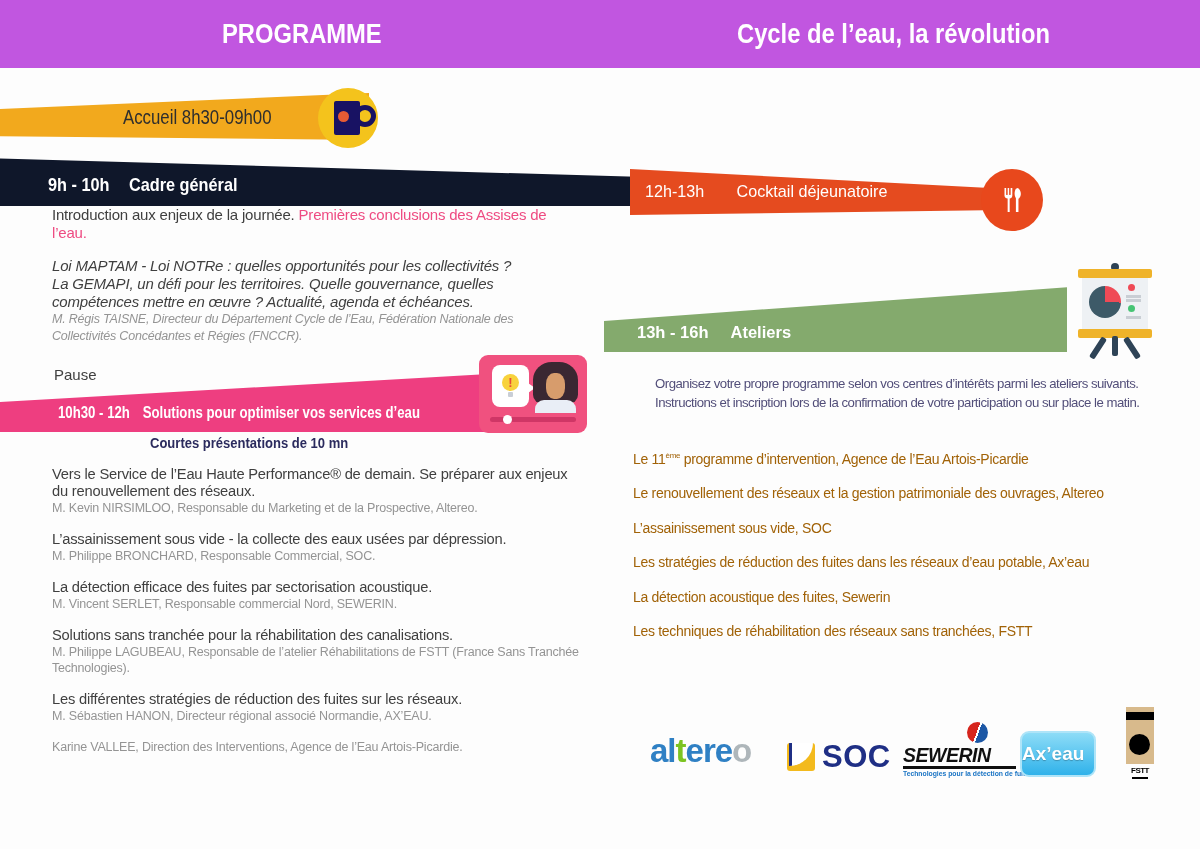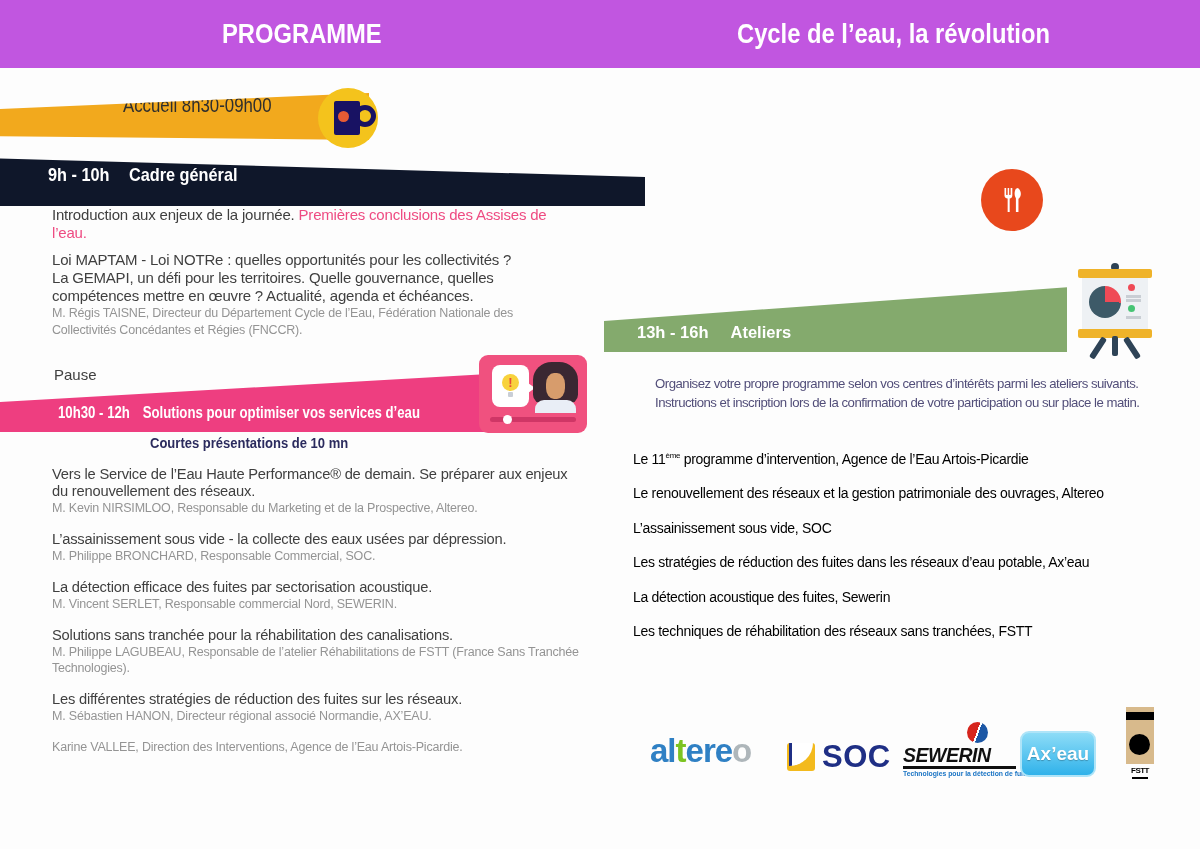--- a/index.html
+++ b/index.html
@@ -7,21 +7,21 @@
         font-family:"Liberation Sans","DejaVu Sans",sans-serif;}
 
   
   .header{position:absolute;left:0;top:0;width:1200px;height:68px;background:#c156e0;}
   .header .htitle{position:absolute;top:19px;color:#fff;font-size:27px;font-weight:700;
                   transform:scaleX(.88);transform-origin:left;white-space:nowrap;}
   .h-left{left:222px;}
   .h-right{left:737px;}
 
   
-  .banner{position:absolute;display:flex;align-items:flex-start;color:#fff;white-space:nowrap;}
+  .banner{position:absolute;display:flex;align-items:center;color:#fff;white-space:nowrap;}
   .banner .blabel{display:flex;transform-origin:left center;}
   .b-accueil{left:0;top:93px;width:307px;height:47px;background:#f2a91d;
              clip-path:polygon(0% 34%,100% 0%,100% 100%,0% 92%);justify-content:center;padding-left:62px;}
   .b-accueil .blabel{transform:scaleX(.8);color:#2e2e2e;font-size:21px;}
   .b-cadre{left:0;top:156px;width:597px;height:42px;background:#0f172a;
            clip-path:polygon(0% 5%,100% 42%,100% 100%,0% 100%);padding:8px 0 0 48px;}
   .b-cadre .blabel{transform:scaleX(.88);font-weight:700;font-size:18.5px;gap:22px;}
   .b-solutions{left:0;top:372px;width:466px;height:50px;background:#ee3e80;
                clip-path:polygon(0% 50%,100% 0%,100% 100%,0% 100%);align-items:flex-end;padding:0 0 10px 58px;}
   .b-solutions .blabel{transform:scaleX(.8);transform-origin:left bottom;font-weight:700;font-size:16.5px;gap:16px;}
@@ -36,21 +36,21 @@
   .icon-mug{position:absolute;left:318px;top:88px;width:60px;height:60px;border-radius:50%;background:#f4c31c;}
   .mug-handle{position:absolute;left:36px;top:17px;width:12px;height:12px;border:5px solid #181263;border-radius:50%;}
   .mug-body{position:absolute;left:16px;top:13px;width:26px;height:34px;background:#181263;border-radius:2px;}
   .mug-dot{position:absolute;left:20px;top:23px;width:11px;height:11px;border-radius:50%;background:#e85b34;}
 
   
   .sec1{position:absolute;left:52px;top:206px;width:528px;letter-spacing:-0.2px;}
   .t-title{font-size:15px;line-height:18px;color:#3f3f3f;}
   .t-pink{color:#ee4b82;}
   .t-speaker{font-size:12.5px;line-height:17px;color:#949494;}
-  .t2-block{margin-top:9px;}
+  .t2-block{margin-top:15px;font-style:italic;}
   .pause{position:absolute;left:54px;top:366px;font-size:15px;color:#3f3f3f;}
   .courtes{position:absolute;left:150px;top:435px;font-size:14px;font-weight:700;color:#2b2b5e;
            transform:scaleX(.93);transform-origin:left;}
 
   
   .video-icon{position:absolute;left:479px;top:355px;width:108px;height:78px;border-radius:9px;background:#f0517f;}
   .vi-bubble{position:absolute;left:13px;top:10px;width:37px;height:42px;background:#fff;border-radius:8px;}
   .vi-tail{position:absolute;right:-6px;top:18px;width:0;height:0;border-top:5px solid transparent;
            border-bottom:5px solid transparent;border-left:7px solid #fff;}
   .vi-bulb{position:absolute;left:10px;top:9px;width:17px;height:17px;border-radius:50%;background:#f8d23c;
@@ -90,21 +90,21 @@
   .ea-l1{top:17px;}.ea-l2{top:21px;}.ea-l3{top:38px;}
   .ea-leg{position:absolute;top:73px;width:6px;height:24px;background:#2e4356;border-radius:2px;}
   .ea-leg-left{left:17px;transform:rotate(33deg);}
   .ea-leg-right{left:51px;transform:rotate(-33deg);}
   .ea-leg-center{left:34px;height:20px;}
 
   
   .intro{position:absolute;left:655px;top:374px;width:508px;font-size:13.2px;line-height:19px;
          color:#524e79;letter-spacing:-0.5px;}
   .atelier-list{position:absolute;left:633px;top:448px;width:560px;}
-  .at-item{font-size:14px;line-height:16px;margin-bottom:18.5px;color:#000000;
+  .at-item{font-size:14px;line-height:16px;margin-bottom:18.5px;color:#a16207;
            white-space:nowrap;letter-spacing:-0.3px;}
   .at-sup{font-size:8px;vertical-align:super;}
 
   
   .logo-altereo{position:absolute;left:650px;top:732px;font-size:33px;font-weight:700;letter-spacing:-1px;}
   .alt-blue{color:#2f80c4;}
   .alt-green{color:#7cc421;}
   .alt-gray{color:#aeb6ba;}
   .logo-soc{position:absolute;left:787px;top:739px;display:flex;align-items:center;gap:7px;}
   .soc-box{width:28px;height:28px;background:#f3ba1d;border-radius:3px;position:relative;overflow:hidden;}
@@ -113,21 +113,21 @@
   .soc-text{font-size:31px;font-weight:700;color:#1f2f85;letter-spacing:.5px;}
   .logo-sewerin{position:absolute;left:903px;top:722px;width:118px;height:58px;}
   .sew-circle{position:absolute;left:64px;top:0;width:21px;height:21px;border-radius:50%;
               background:linear-gradient(110deg,#d6251d 47%,#fff 47% 54%,#1c57a5 54%);}
   .sew-text{position:absolute;left:0;top:21px;font-size:20.5px;font-weight:700;font-style:italic;
             color:#101010;letter-spacing:-.5px;transform:scaleX(.95);transform-origin:left;}
   .sew-rule{position:absolute;left:0;top:44px;width:113px;height:2.5px;background:#101010;}
   .sew-tagline{position:absolute;left:0;top:48px;font-size:6.8px;font-weight:700;color:#1a74c4;white-space:nowrap;}
   .logo-axeau{position:absolute;left:1020px;top:731px;width:72px;height:42px;border-radius:9px;
               background:linear-gradient(180deg,#8ddcf7,#30b2ea);border:2px solid #aee4f8;
-              display:flex;align-items:center;justify-content:center;color:#fff;font-weight:700;
+              display:flex;align-items:center;color:#fff;font-weight:700;
               font-size:19px;text-shadow:0 1px 1px rgba(0,0,0,.25);}
   .logo-fstt{position:absolute;left:1126px;top:707px;width:28px;}
   .fstt-band{position:relative;width:28px;height:57px;background:#d8ba8c;}
   .fstt-bar{position:absolute;left:0;top:5px;width:28px;height:8px;background:#000;}
   .fstt-circle{position:absolute;left:3px;top:27px;width:21px;height:21px;border-radius:50%;background:#000;}
   .fstt-text{margin-top:2px;font-size:8px;font-weight:700;color:#000;text-align:center;letter-spacing:-.5px;}
   .fstt-line{width:16px;height:2.5px;background:#000;margin:1.5px auto 0;}
 </style>
 </head>
 <body>
@@ -211,20 +211,26 @@
     </div>
     <div class="talk">
       <div class="t-title">Les différentes stratégies de réduction des fuites sur les réseaux.</div>
       <div class="t-speaker">M. Sébastien HANON, Directeur régional associé Normandie, AX’EAU.</div>
     </div>
     <div class="talk">
       <div class="t-speaker">Karine VALLEE, Direction des Interventions, Agence de l’Eau Artois-Picardie.</div>
     </div>
   </div>
 
+  <div class="banner b-lunch">
+    <span class="blabel">
+      <span>12h-13h</span>
+      <span>Cocktail déjeunatoire</span>
+    </span>
+  </div>
   <div class="icon-fork">
     <svg viewBox="0 0 24 24">
       <g fill="#ffffff">
         <path d="M7 4h1.1v4.3c0 .5 1 .5 1 0V4h1v4.3c0 .5 1 .5 1 0V4h1.1v5.1c0 1-.8 1.7-1.75 1.9V20H9.1V11C8 10.8 7 10.1 7 9.1z"></path>
         <path d="M15.9 4c1.6 1 2.5 3.3 1.7 5.5-.3.8-.8 1.4-1.3 1.7V20h-1.7v-9.2c-1.2-1.7-1.1-4.6 0-6.3z"></path>
       </g>
     </svg>
   </div>
 
   <div class="easel">

